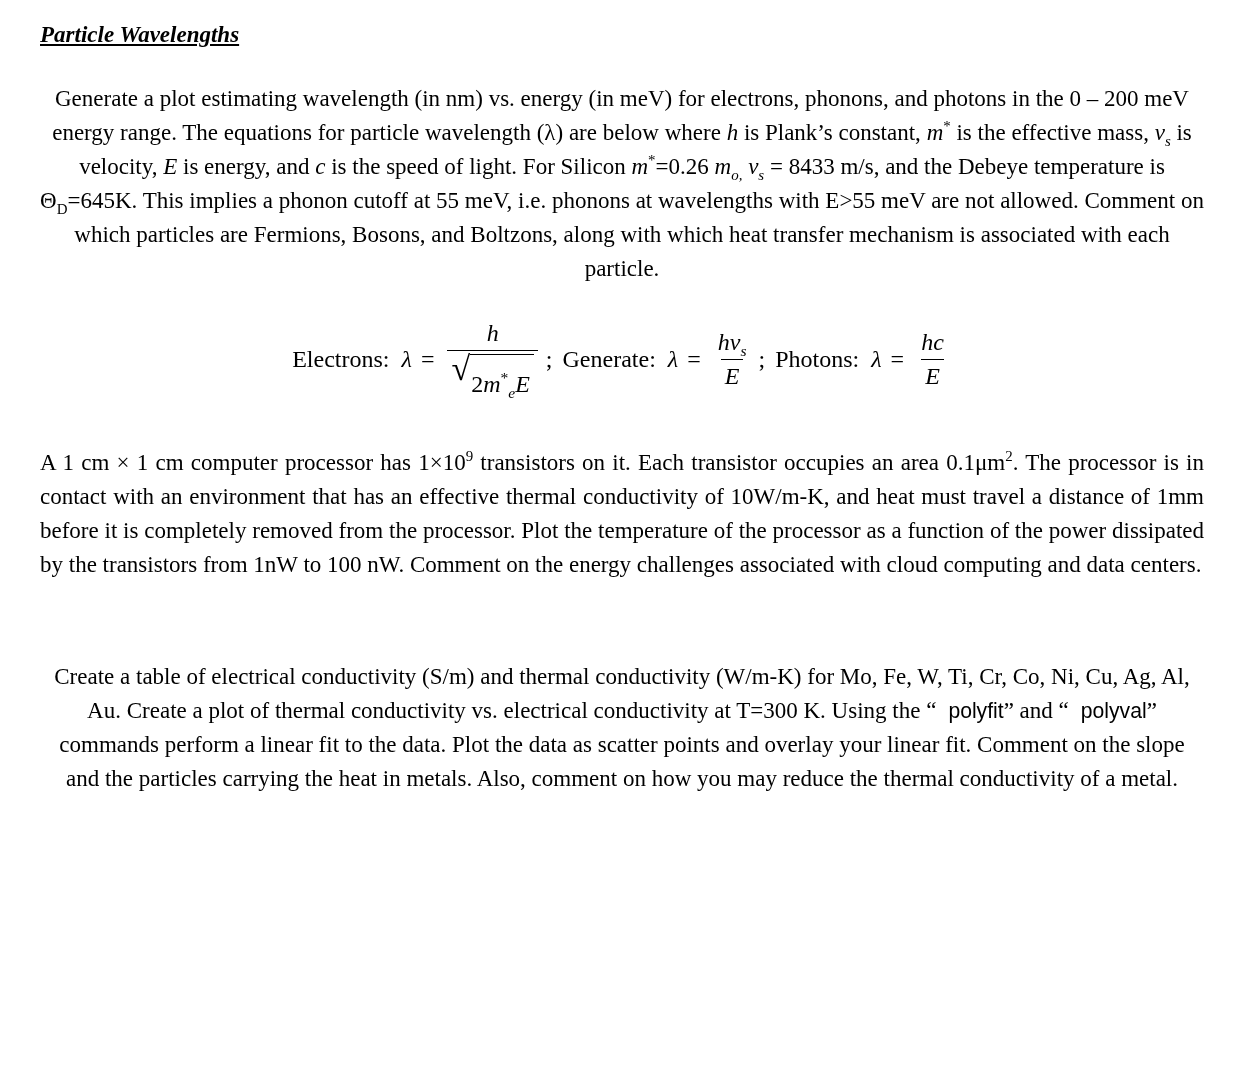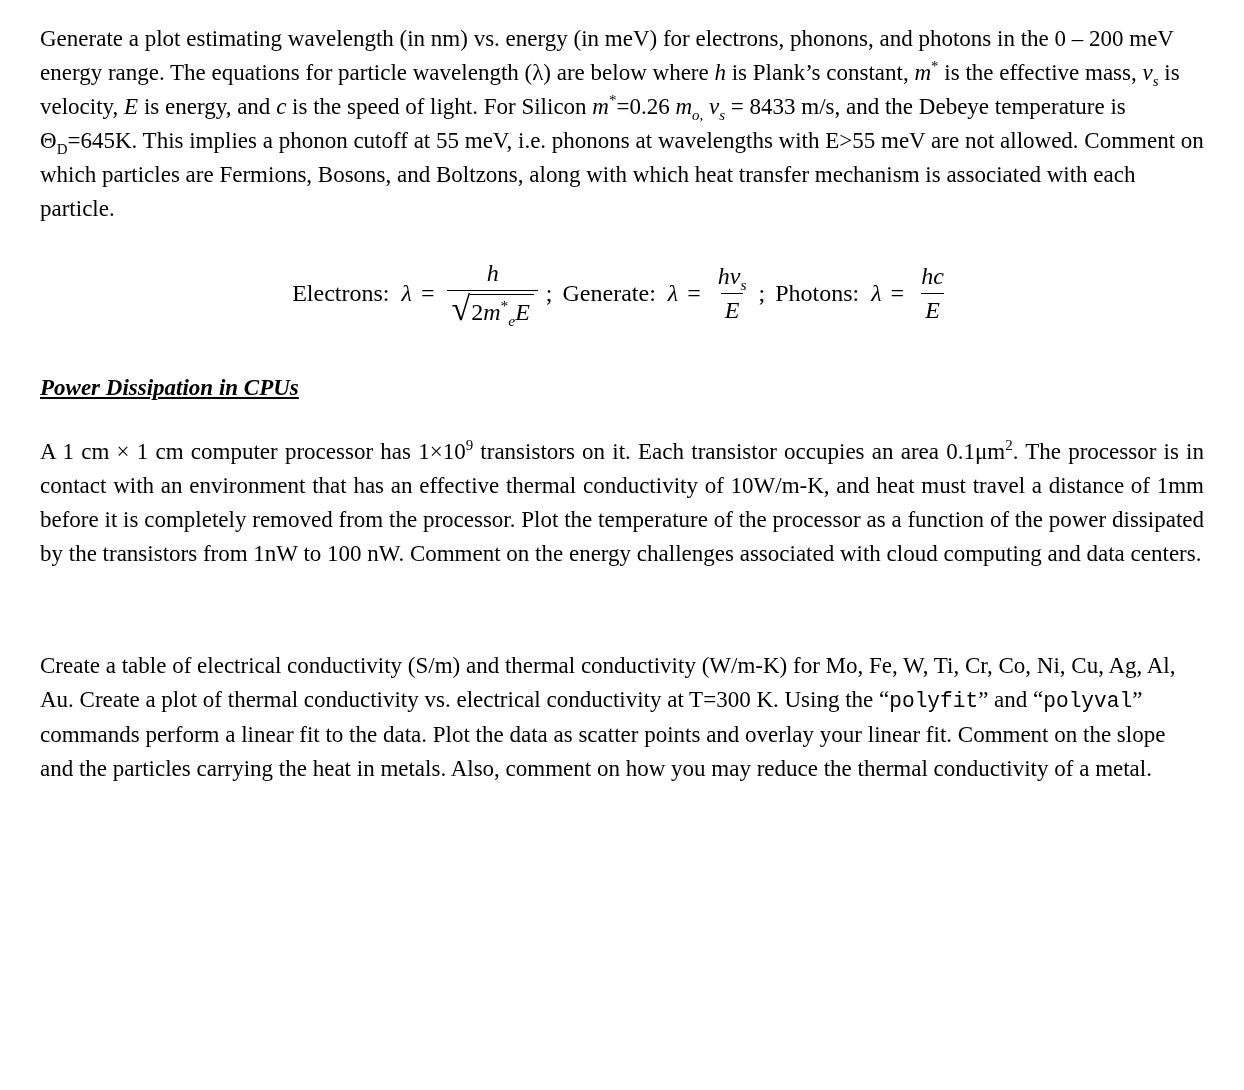--- a/index.html
+++ b/index.html
@@ -19,29 +19,29 @@
   }
   .section-heading {
     font-size: 23px;
     font-weight: bold;
     font-style: italic;
     text-decoration: underline;
     margin: 0 0 34px 0;
   }
   .body-text {
     line-height: 34px;
-    text-align: left;
+    text-align: center;
   }
   .body-text.justify { text-align: justify; }
 
   
   .seg-i   { font-style: italic; }
   .seg-sup { vertical-align: super; font-size: 0.65em; line-height: 0; }
   .seg-sub { vertical-align: sub;   font-size: 0.65em; line-height: 0; }
-  .seg-mono{ font-family: Liberation Mono, monospace; font-size: 0.92em; }
+  .seg-mono{ font-family: Liberation Sans, sans-serif; font-size: 0.92em; margin-left: 12px; }
 
   
   .equation-row {
     display: flex;
     justify-content: center;
     align-items: center;
     margin: 34px 0 48px 0;
     font-size: 24px;
   }
   .eq-label   { margin-right: 12px; }
@@ -53,30 +53,31 @@
     flex-direction: column;
     align-items: center;
     text-align: center;
     margin: 0 4px;
     vertical-align: middle;
   }
   .frac .num { padding: 0 4px 3px 4px; }
   .frac .den { border-top: 1.6px solid #000; padding: 3px 4px 0 4px; }
   .den-sqrt  { display: inline-flex; align-items: flex-start; }
   .sqrt-sign { font-size: 34px; line-height: 32px; transform: translateY(-1px); }
-  .radicand  { border-top: 1.6px solid #000; padding: 4px 4px 0 1px; }
+  .radicand  { border-top: 1.6px solid #000; padding: 16px 4px 0 1px; }
 
   .spacer-large { height: 78px; }
 </style>
 </head>
 <body>
 
 <div class="page">
 
   <section>
+    <h2 class="section-heading">Particle Wavelengths</h2>
     <p class="body-text"><span>Generate a plot estimating wavelength (in nm) vs. energy (in meV) for electrons, phonons, and photons in the 0 – 200 meV energy range. The equations for particle wavelength (λ) are below where </span><span class="seg-i">h</span><span> is Plank’s constant, </span><span class="seg-i">m</span><span class="seg-sup">*</span><span> is the effective mass, </span><span class="seg-i">v</span><span class="seg-sub seg-i">s</span><span> is velocity, </span><span class="seg-i">E</span><span> is energy, and </span><span class="seg-i">c</span><span> is the speed of light.  For Silicon </span><span class="seg-i">m</span><span class="seg-sup">*</span><span>=0.26 </span><span class="seg-i">m</span><span class="seg-sub seg-i">o,</span><span> </span><span class="seg-i">v</span><span class="seg-sub seg-i">s</span><span> = 8433 m/s, and the Debeye temperature is Θ</span><span class="seg-sub">D</span><span>=645K. This implies a phonon cutoff at 55 meV, i.e. phonons at wavelengths with E&gt;55 meV are not allowed. Comment on which particles are Fermions, Bosons, and Boltzons, along with which heat transfer mechanism is associated with each particle.</span></p>
 
     <div class="equation-row">
       <span class="eq-label">Electrons:</span>
       <span class="eq-sym var">λ</span>
       <span class="eq-sym">=</span>
       <span class="frac">
         <span class="num var">h</span>
         <span class="den">
           <span class="den-sqrt">
@@ -98,21 +99,20 @@
       <span class="eq-sym var">λ</span>
       <span class="eq-sym">=</span>
       <span class="frac">
         <span class="num"><span class="seg-i">h</span><span class="seg-i">c</span></span>
         <span class="den var">E</span>
       </span>
     </div>
   </section>
 
   <section>
-    <h2 class="section-heading">Power Dissipation in CPUs</h2>
     <p class="body-text justify"><span>A 1 cm × 1 cm computer processor has 1×10</span><span class="seg-sup">9</span><span> transistors on it. Each transistor occupies an area 0.1μm</span><span class="seg-sup">2</span><span>. The processor is in contact with an environment that has an effective thermal conductivity of 10W/m-K, and heat must travel a distance of 1mm before it is completely removed from the processor. Plot the temperature of the processor as a function of the power dissipated by the transistors from 1nW to 100 nW. Comment on the energy challenges associated with cloud computing and data centers.</span></p>
   </section>
 
   <div class="spacer-large"></div>
 
   <section>
     <p class="body-text"><span>Create a table of electrical conductivity (S/m) and thermal conductivity (W/m-K) for Mo, Fe, W, Ti, Cr, Co, Ni, Cu, Ag, Al, Au. Create a plot of thermal conductivity vs. electrical conductivity at T=300 K. Using the “</span><span class="seg-mono">polyfit</span><span>” and “</span><span class="seg-mono">polyval</span><span>” commands perform a linear fit to the data. Plot the data as scatter points and overlay your linear fit. Comment on the slope and the particles carrying the heat in metals. Also, comment on how you may reduce the thermal conductivity of a metal.</span></p>
   </section>
 
 </div>

